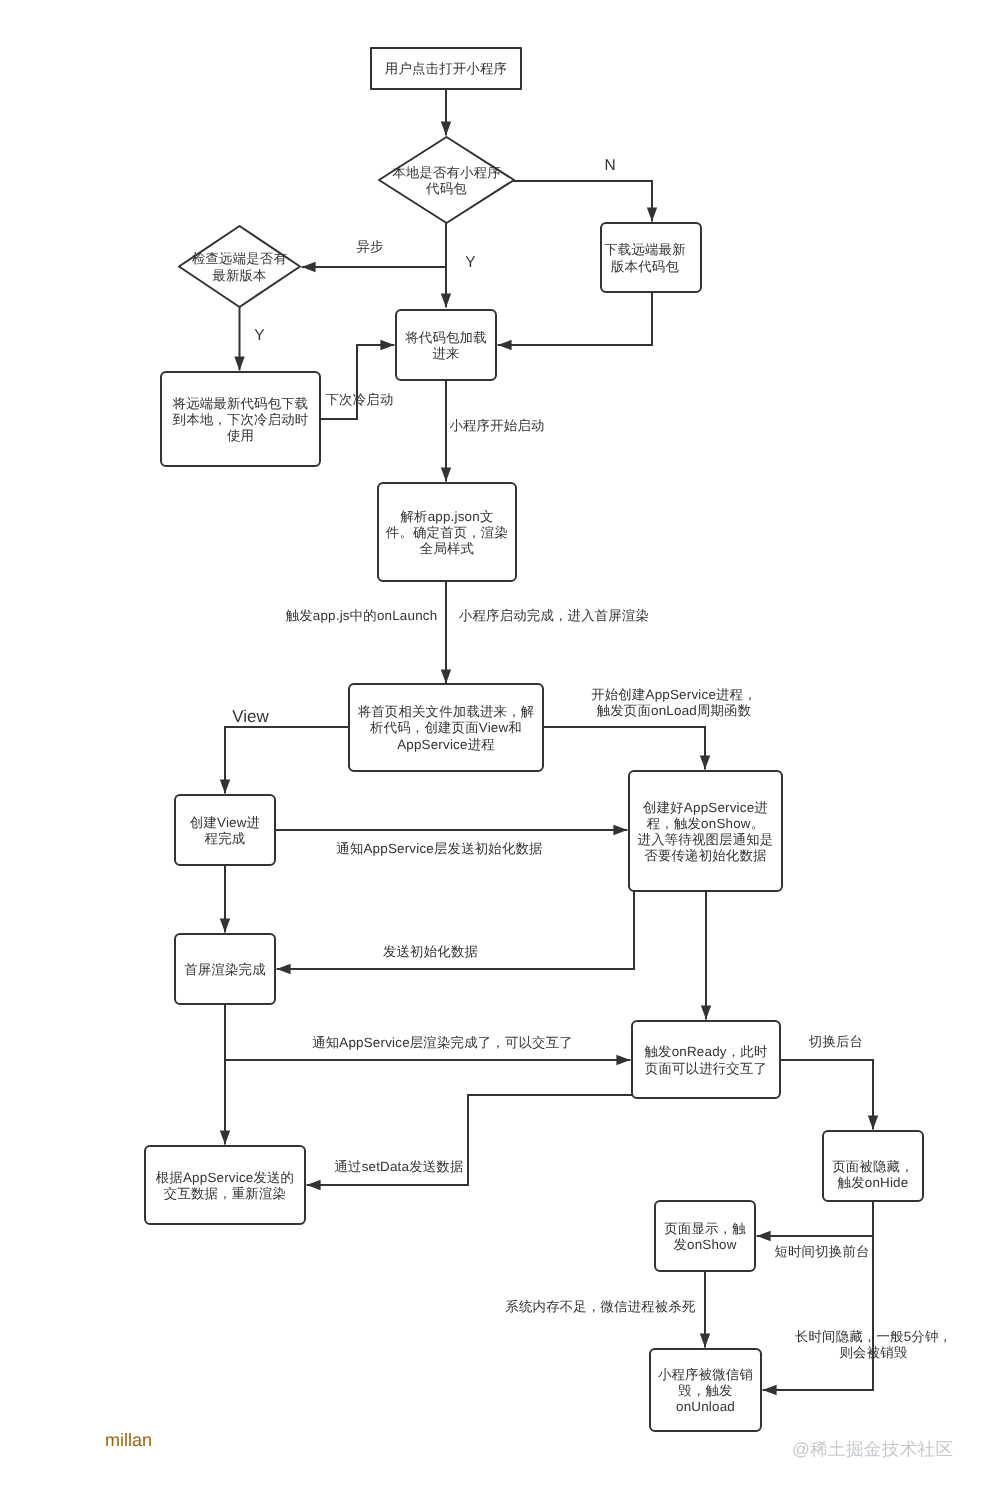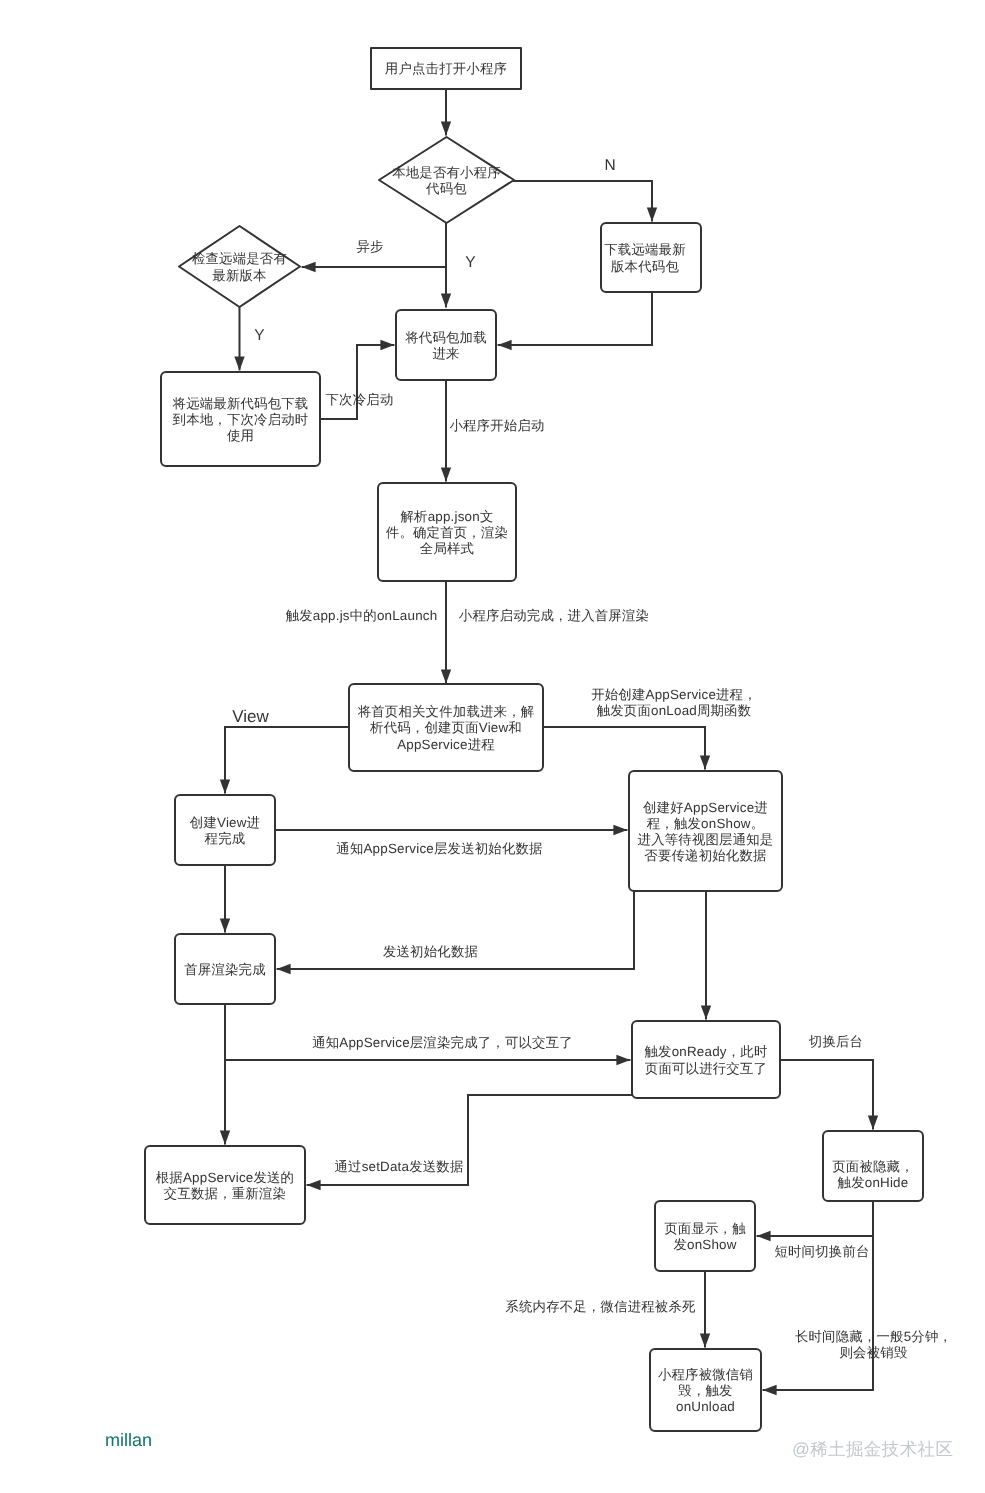--- a/index.html
+++ b/index.html
@@ -9,21 +9,21 @@
        -webkit-font-smoothing:antialiased;font-smooth:never;text-rendering:geometricPrecision;}
   .canvas{position:relative;width:985px;height:1493px;background:#ffffff;overflow:hidden;}
   svg.layer{position:absolute;left:0;top:0;width:985px;height:1493px;}
   .node-label{position:absolute;display:flex;align-items:center;justify-content:center;
     pointer-events:none;}
   .nl-inner{text-align:center;color:#333333;font-size:13.4px;letter-spacing:0.2px;
     line-height:16.2px;position:relative;top:1px;}
   .edge-label{position:absolute;color:#333333;font-size:13.4px;letter-spacing:0.2px;
     line-height:16.2px;white-space:nowrap;text-align:center;
     transform:translate(-50%,-50%);}
-  .sig{position:absolute;color:#0f766e;font-size:18px;white-space:nowrap;}
+  .sig{position:absolute;color:#a16207;font-size:18px;white-space:nowrap;}
   .watermark{position:absolute;color:#c3c8cd;font-size:17.5px;white-space:nowrap;
     letter-spacing:0.4px;}
 </style>
 </head>
 <body>
 
 <div class="canvas">
   <svg class="layer" id="graphics" viewBox="0 0 985 1493">
       <g fill="none" stroke="#333333" stroke-width="2" stroke-linecap="butt" stroke-linejoin="miter">
         <path d="M 446 89 L 446 135.4"></path>

